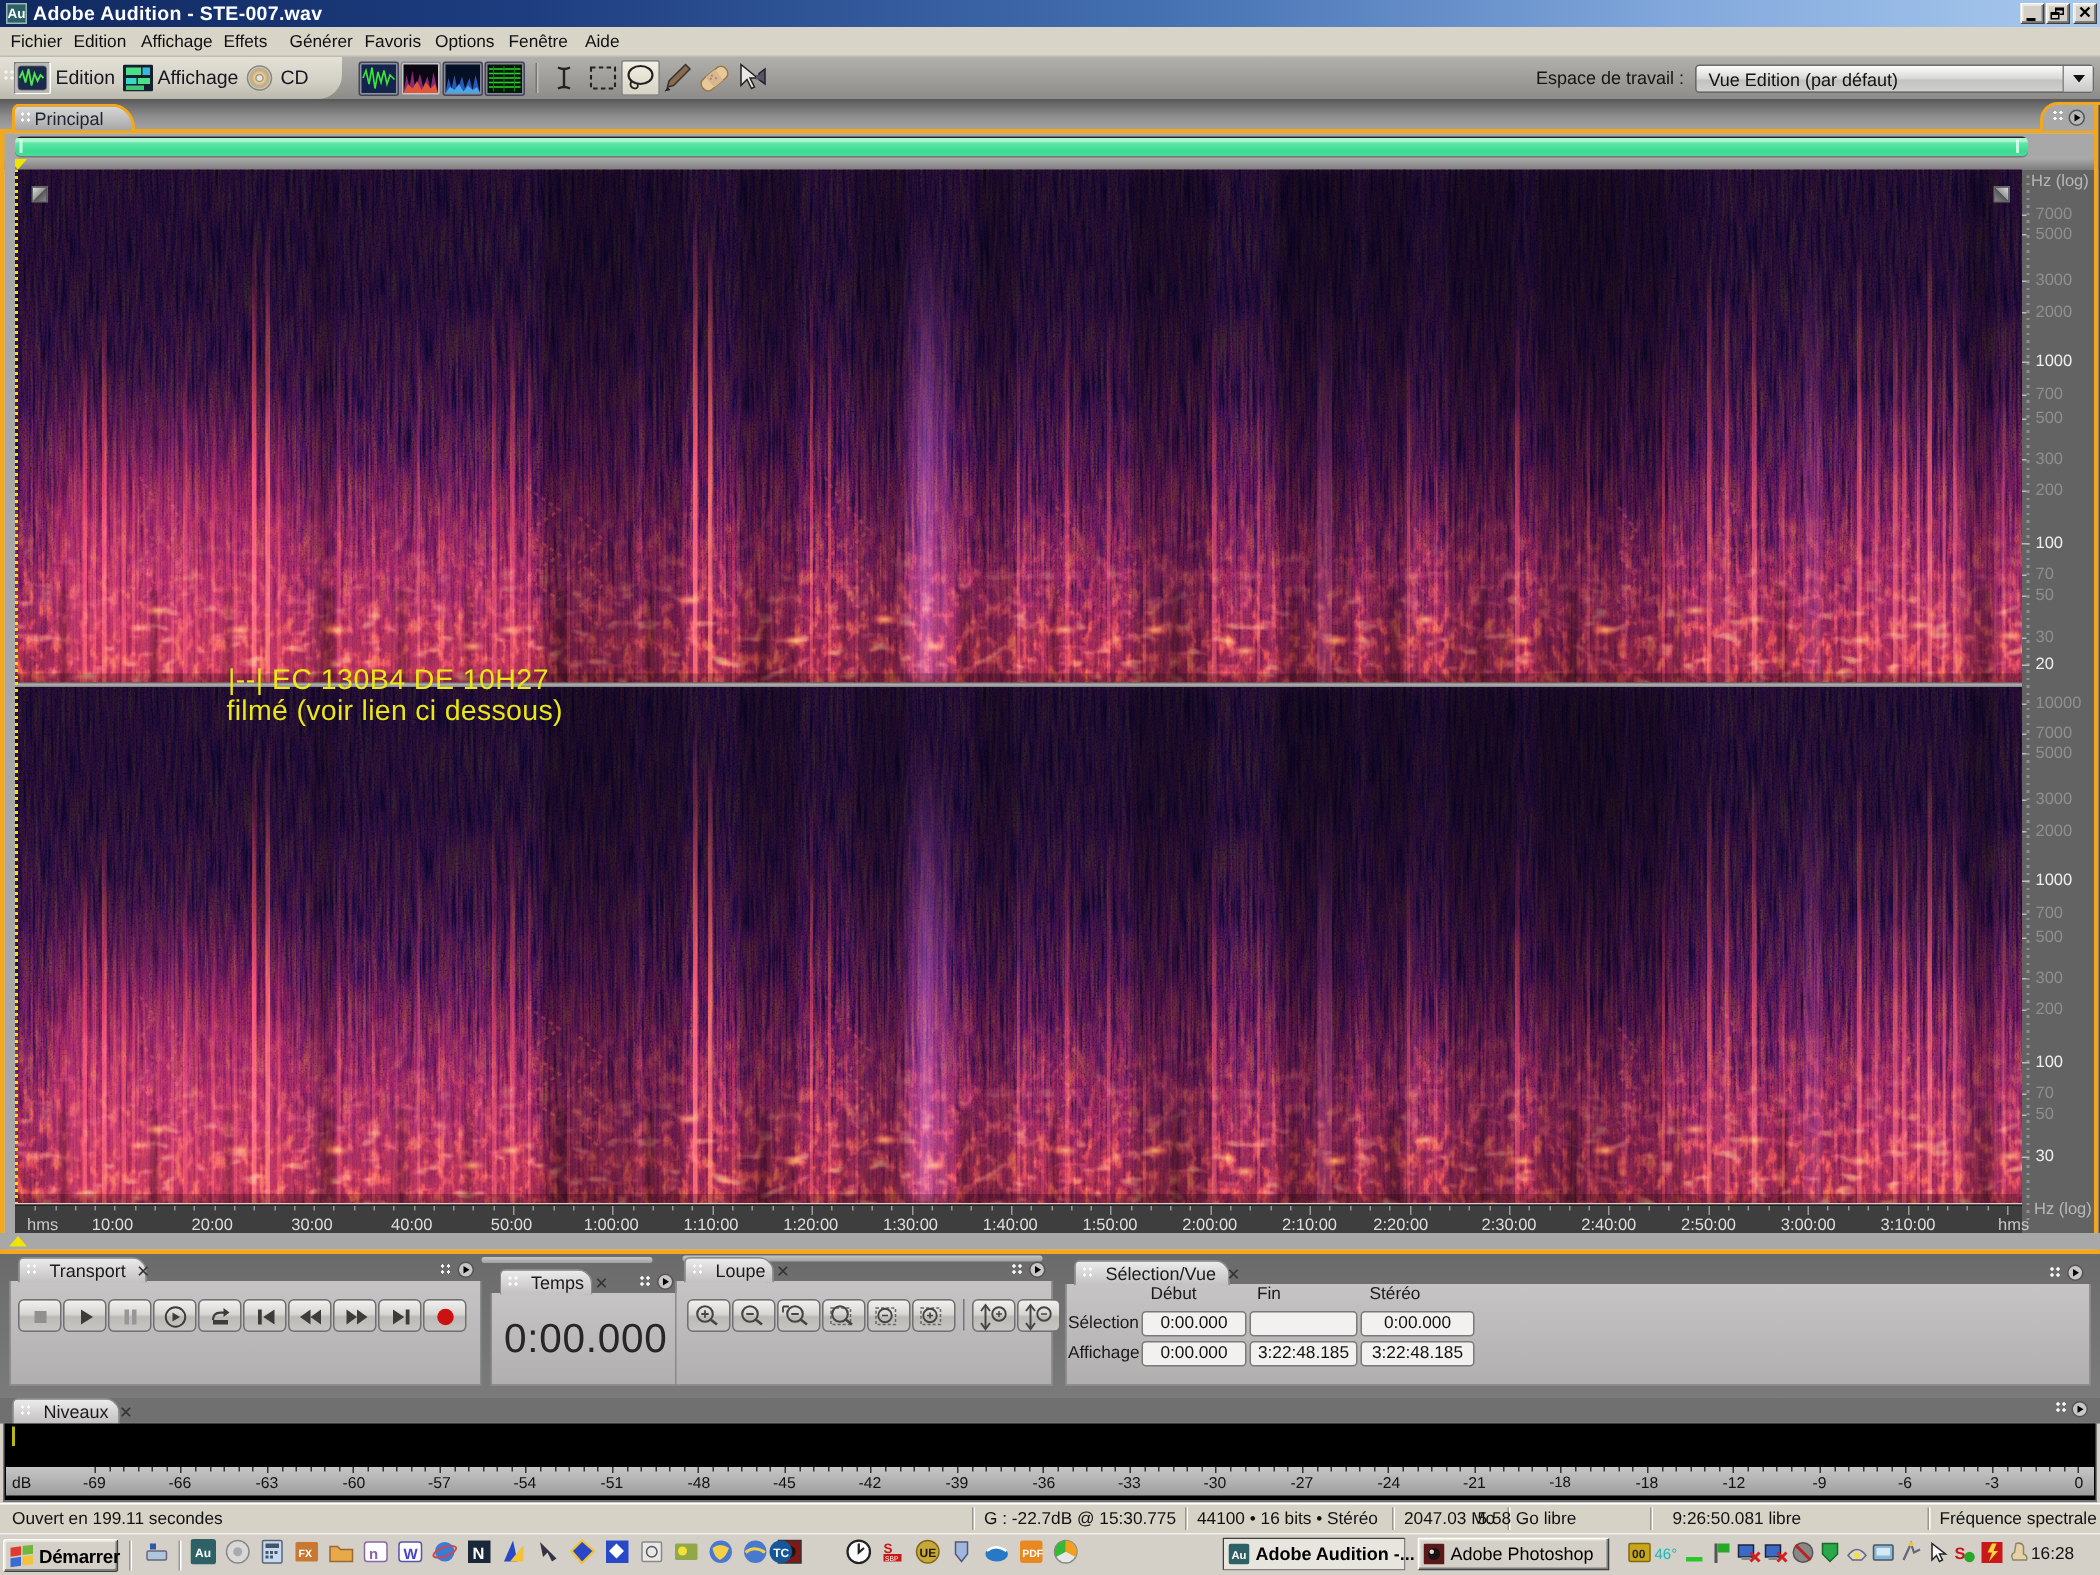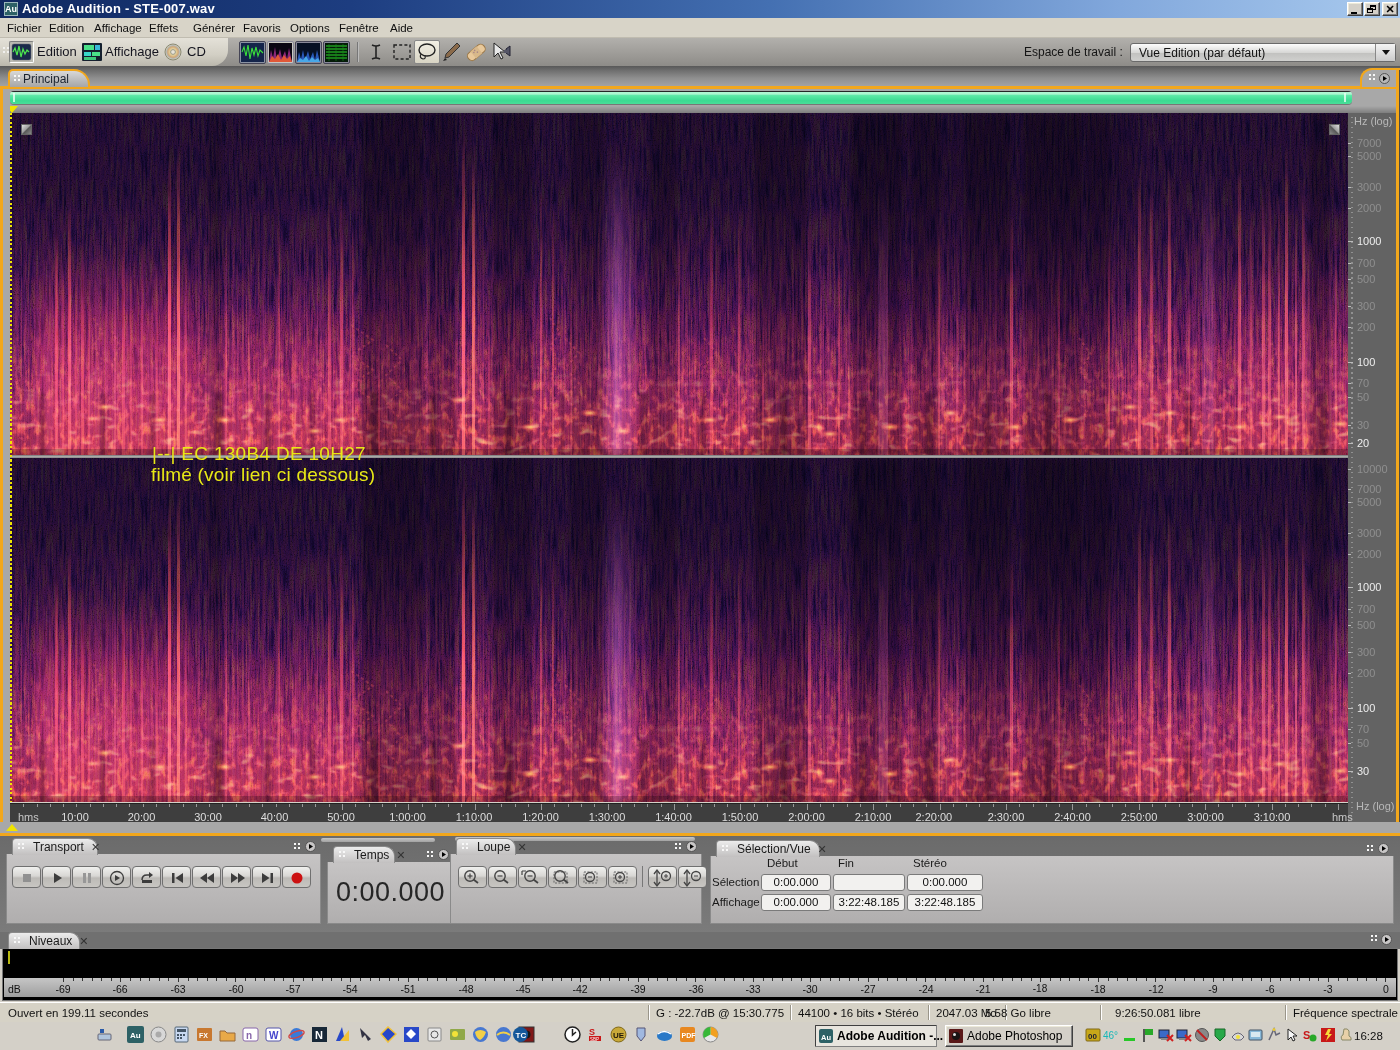--- a/index.html
+++ b/index.html
@@ -1101,20 +1101,35 @@
  <div class="sep-status" style="left:928px"></div>
  <div class="abs" style="left:936px;top:4px">2047.03 Mo</div>
  <div class="sep-status" style="left:1005px"></div>
  <div class="abs" style="left:985px;top:4px">5.58 Go libre</div>
  <div class="sep-status" style="left:1100px"></div>
  <div class="abs" style="left:1115px;top:4px">9:26:50.081 libre</div>
  <div class="sep-status" style="left:1285px"></div>
  <div class="abs" style="left:1293px;top:4px">Fréquence spectrale</div>
 </div>
 
+<div class="abs" style="left:0;top:1022px;width:1400px;height:28px;background:#d4d0c8;border-top:1px solid #f4f2ee">
+ <div class="bev abs" style="left:2px;top:3px;width:77px;height:22px;border-radius:2px">
+  <svg class="abs" width="17" height="16" style="left:3px;top:2px">
+          <g transform="skewY(-8)">
+            <rect x="1" y="3" width="7" height="6" fill="#e0392e"></rect>
+            <rect x="9" y="3" width="7" height="6" fill="#6eb93c"></rect>
+            <rect x="1" y="10" width="7" height="6" fill="#3a6ad4"></rect>
+            <rect x="9" y="10" width="7" height="6" fill="#f2c238"></rect>
+          </g>
+        </svg>
+  <div class="abs" style="left:23px;top:4px;font-size:12.5px;font-weight:bold;color:#000;letter-spacing:-0.2px">Démarrer</div>
+ </div>
+ <div class="abs" style="left:86px;top:4px;width:1px;height:20px;background:#999;box-shadow:1px 0 0 #fff"></div>
+ <div class="abs" style="left:119px;top:4px;width:1px;height:20px;background:#999;box-shadow:1px 0 0 #fff"></div>
+</div>
 <div class="qlicon" style="left:96px;top:1026px"><svg width="17" height="17">
         <rect x="2" y="8" width="13" height="6" rx="1" fill="#b0c4dc" stroke="#667"></rect>
         <rect x="4" y="3" width="4" height="4" fill="#2a5aa8"></rect>
       </svg></div>
     <div class="qlicon" style="left:127px;top:1026px"><svg width="17" height="17">
         <rect width="17" height="17" rx="2" fill="#2d6166"></rect>
         <text x="3" y="12" font-size="8" fill="#fff" font-weight="bold">Au</text>
       </svg></div>
     <div class="qlicon" style="left:150px;top:1026px"><svg width="17" height="17">
         <circle cx="8.5" cy="8.5" r="7.5" fill="#d8d8d8" stroke="#888"></circle>

